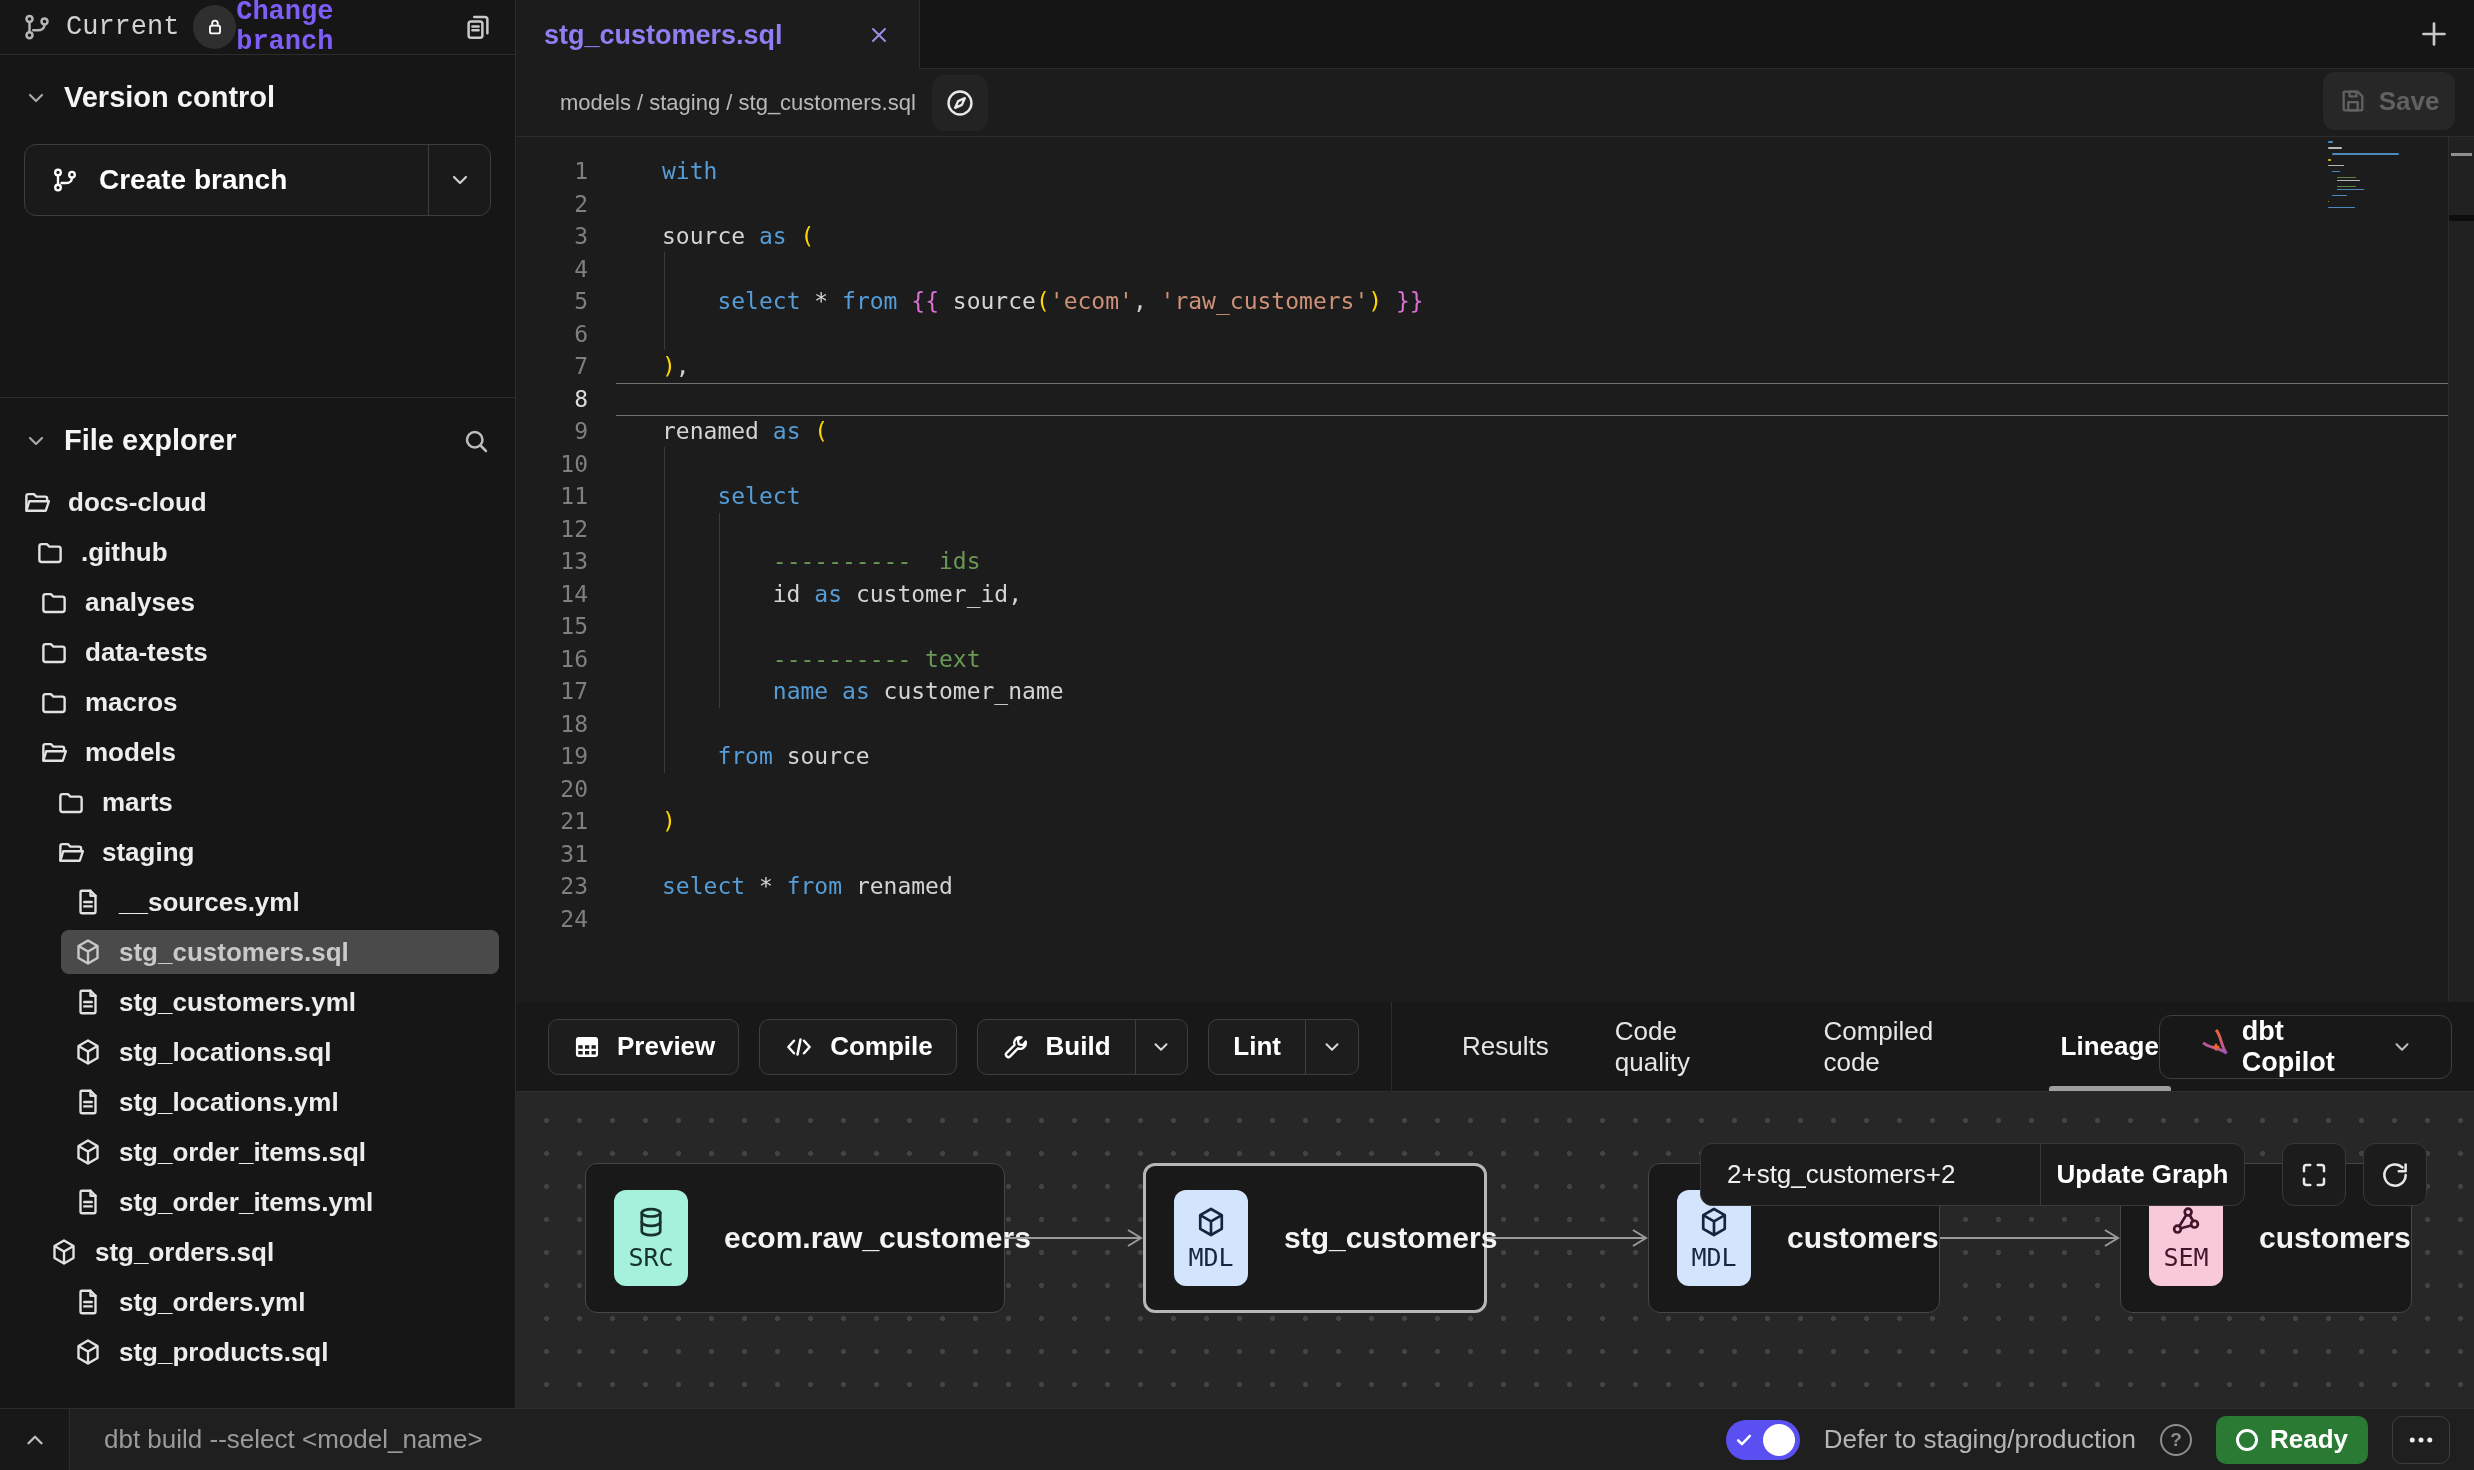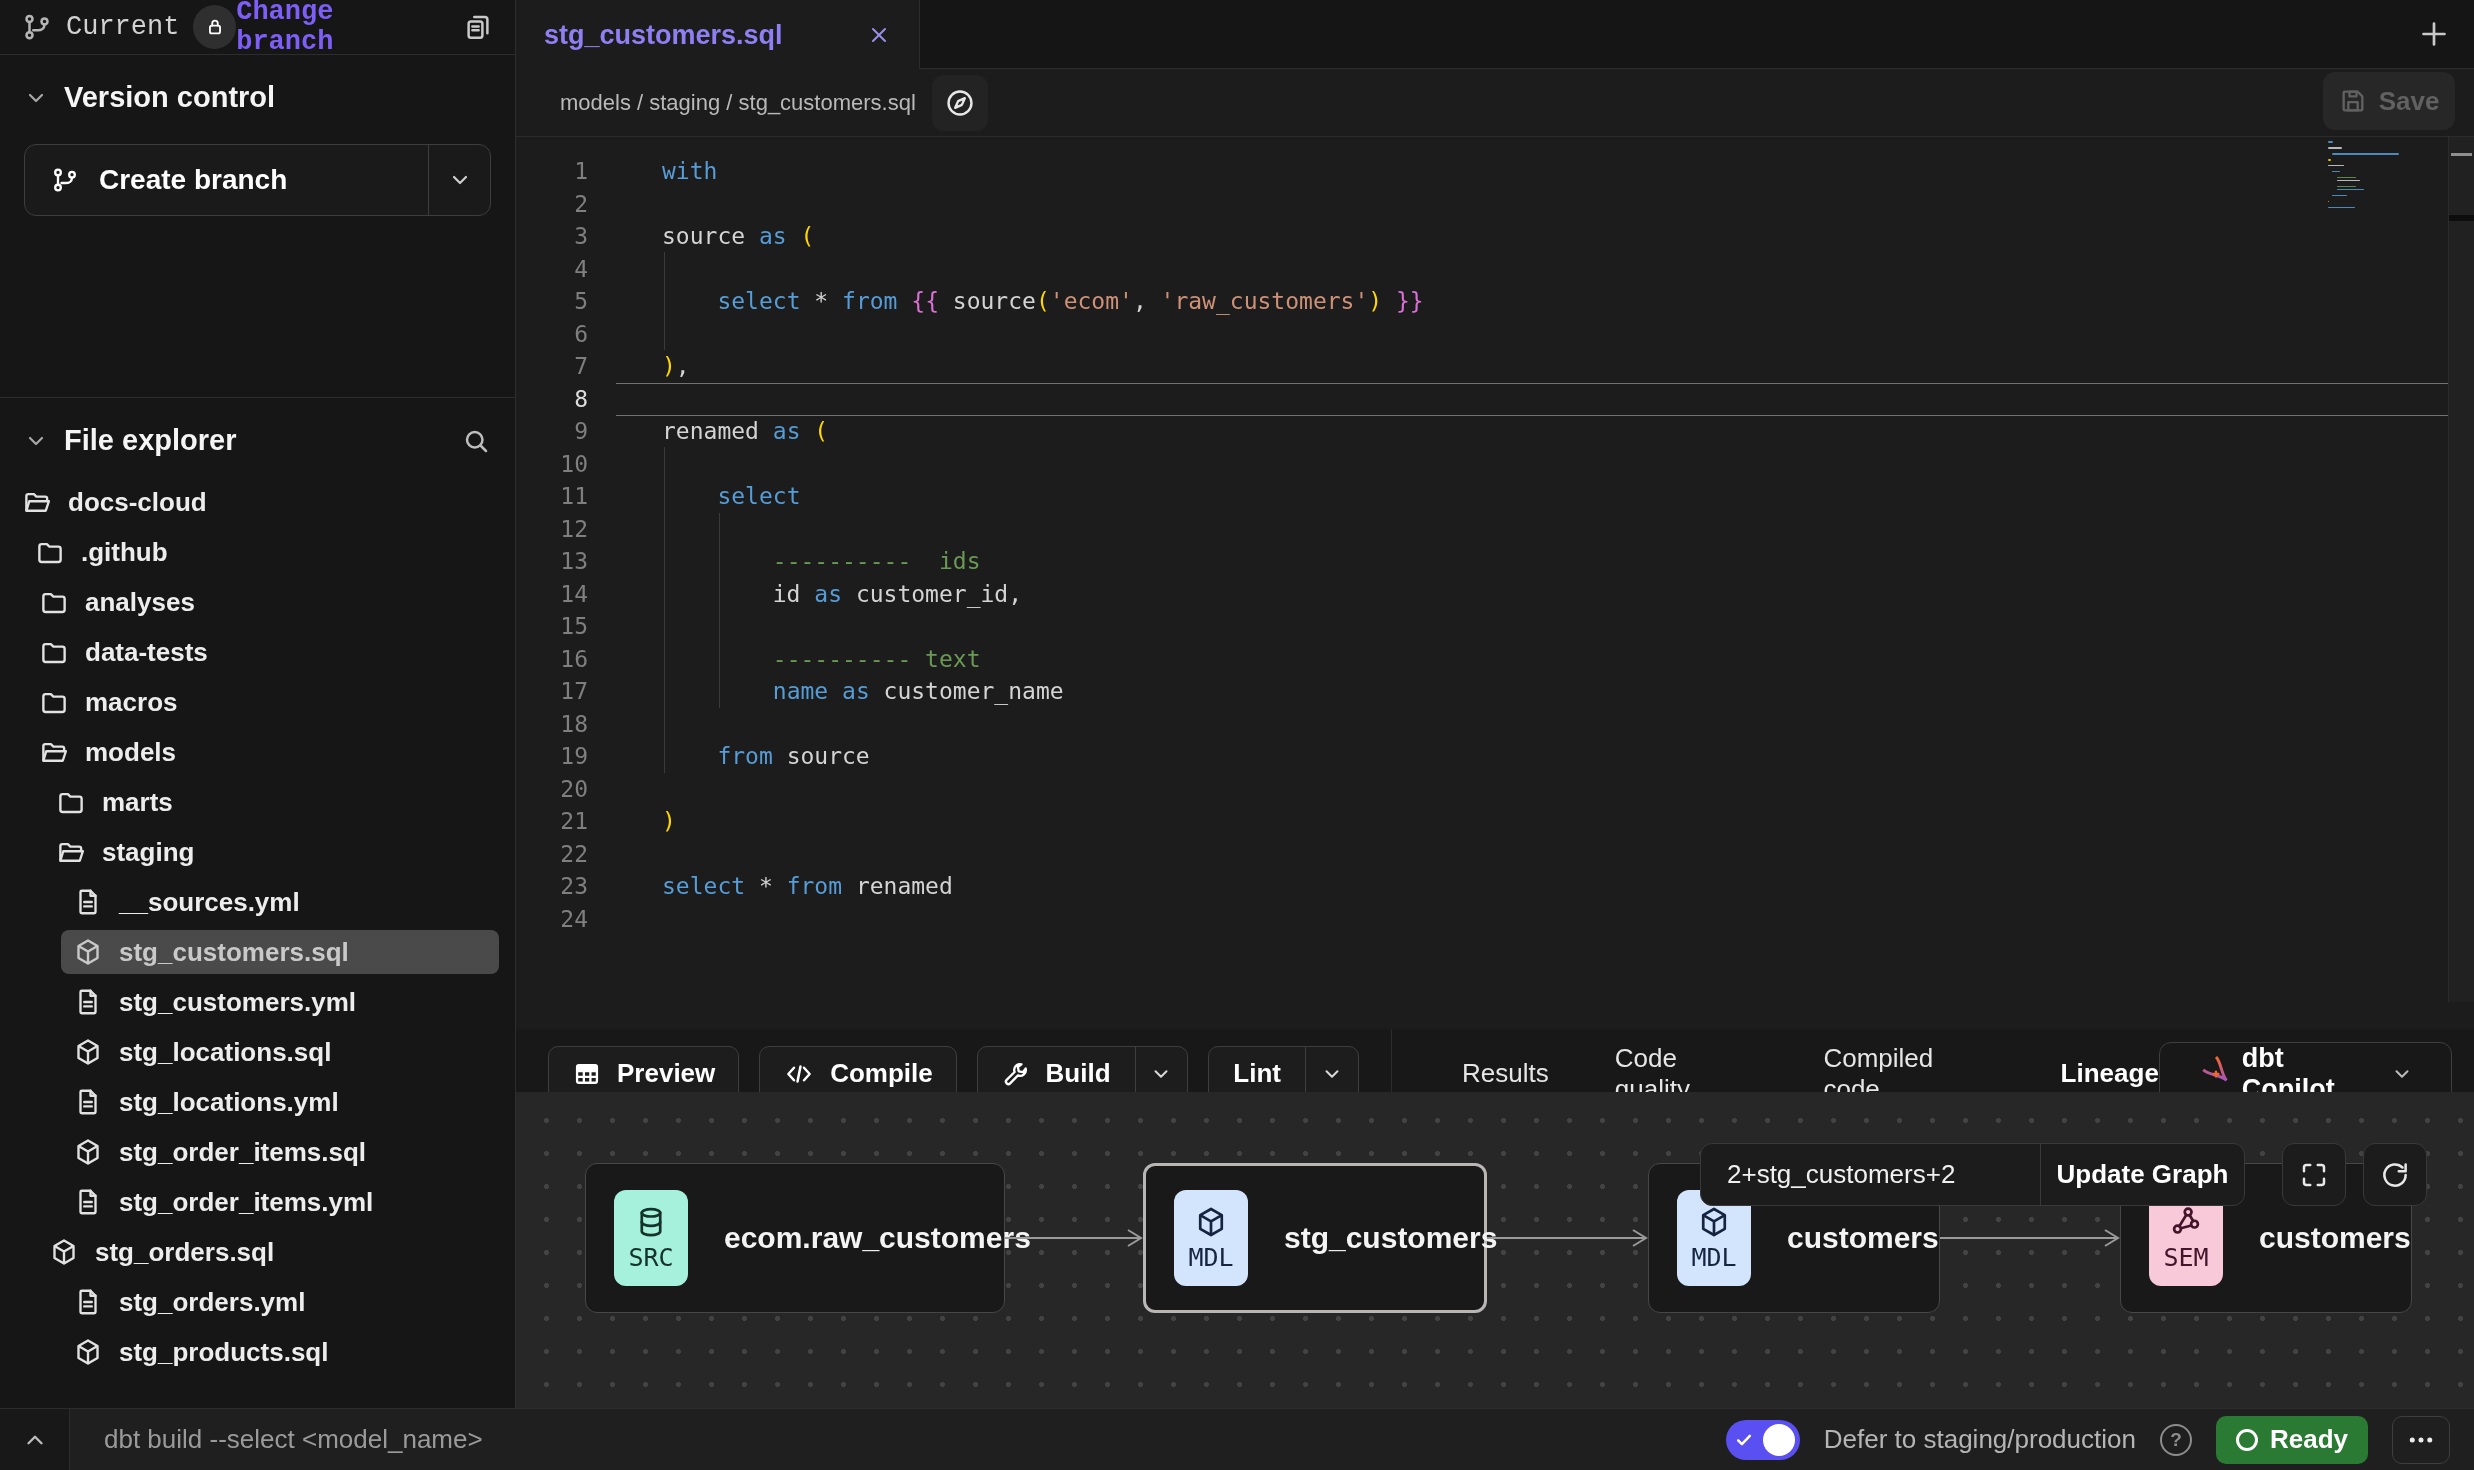--- a/index.html
+++ b/index.html
@@ -59,21 +59,21 @@
   .cur-line { position:absolute; left:100px; right:26px; top:245.5px; height:33.5px;
     border-top:1.5px solid rgba(255,255,255,.38); border-bottom:1.5px solid rgba(255,255,255,.38); }
   .indent-guide { position:absolute; width:1px; background:#3a3a3a; }
   .minimap { position:absolute; right:34px; top:4px; width:112px; }
   .minimap .mmline { height:1.6px; margin-bottom:1.4px; border-radius:1px; }
   .scrollcol { position:absolute; right:0; top:0; bottom:0; width:26px; background:#212121; border-left:1px solid #2b2b2b; }
   .scroll-mark { position:absolute; right:2px; top:16px; width:21px; height:3px; background:#8f8f8f; }
   .scroll-thumb { position:absolute; left:0; right:0; top:78px; height:6px; background:#0d0d0d; }
 
   
-  .toolbar { position:absolute; left:0; right:0; top:1029px; height:90px; background:#181818; border-bottom:1px solid #2c2c2c; display:flex; align-items:center; padding-left:32px; }
+  .toolbar { position:absolute; left:0; right:0; top:1002px; height:90px; background:#181818; border-bottom:1px solid #2c2c2c; display:flex; align-items:center; padding-left:32px; }
   .tb-btn { height:56px; border:1px solid #3e3e3e; border-radius:10px; background:#1d1d1d; display:flex; align-items:stretch; margin-right:20px; overflow:hidden; }
   .tb-main { display:flex; align-items:center; gap:16px; padding:0 24px; color:#fff; font-size:26px; font-weight:600; cursor:pointer; }
   .tb-caret { width:54px; border-left:1px solid #3e3e3e; display:flex; align-items:center; justify-content:center; color:#d8d8d8; cursor:pointer; }
   .tb-divider { width:1px; align-self:stretch; background:#2c2c2c; margin:0 0 0 12px; }
   .result-tabs { display:flex; align-items:center; height:100%; margin-left:70px; gap:66px; background:transparent; }
   .rtab { position:relative; height:100%; display:flex; align-items:center; font-size:26px; color:#e6e6e6; cursor:pointer; }
   .rtab.active { font-weight:600; color:#fff; }
   .rtab.active::after { content:""; position:absolute; left:-12px; right:-12px; bottom:0; height:5px; background:#9e9e9e; border-radius:3px 3px 0 0; }
   .copilot-btn { margin-left:auto; margin-right:22px; height:64px; border:1px solid #3e3e3e; border-radius:12px;
     display:flex; align-items:center; gap:8px; padding:0 38px; cursor:pointer; }
@@ -451,21 +451,21 @@
           <div class="code-line"><span class="line-num">12</span><span class="line-text"></span></div>
           <div class="code-line"><span class="line-num">13</span><span class="line-text"><span style="color: rgb(212, 212, 212);">        </span><span style="color: rgb(106, 153, 85);">----------  ids</span></span></div>
           <div class="code-line"><span class="line-num">14</span><span class="line-text"><span style="color: rgb(212, 212, 212);">        id </span><span style="color: rgb(86, 156, 214);">as</span><span style="color: rgb(212, 212, 212);"> customer_id,</span></span></div>
           <div class="code-line"><span class="line-num">15</span><span class="line-text"></span></div>
           <div class="code-line"><span class="line-num">16</span><span class="line-text"><span style="color: rgb(212, 212, 212);">        </span><span style="color: rgb(106, 153, 85);">---------- text</span></span></div>
           <div class="code-line"><span class="line-num">17</span><span class="line-text"><span style="color: rgb(212, 212, 212);">        </span><span style="color: rgb(86, 156, 214);">name</span><span style="color: rgb(212, 212, 212);"> </span><span style="color: rgb(86, 156, 214);">as</span><span style="color: rgb(212, 212, 212);"> customer_name</span></span></div>
           <div class="code-line"><span class="line-num">18</span><span class="line-text"></span></div>
           <div class="code-line"><span class="line-num">19</span><span class="line-text"><span style="color: rgb(212, 212, 212);">    </span><span style="color: rgb(86, 156, 214);">from</span><span style="color: rgb(212, 212, 212);"> source</span></span></div>
           <div class="code-line"><span class="line-num">20</span><span class="line-text"></span></div>
           <div class="code-line"><span class="line-num">21</span><span class="line-text"><span style="color: rgb(255, 215, 0);">)</span></span></div>
-          <div class="code-line"><span class="line-num">22</span><span class="line-text"></span></div>
+          <div class="code-line"><span class="line-num">31</span><span class="line-text"></span></div>
           <div class="code-line"><span class="line-num">23</span><span class="line-text"><span style="color: rgb(86, 156, 214);">select</span><span style="color: rgb(212, 212, 212);"> * </span><span style="color: rgb(86, 156, 214);">from</span><span style="color: rgb(212, 212, 212);"> renamed</span></span></div>
           <div class="code-line"><span class="line-num">24</span><span class="line-text"></span></div>
         </div>
       <div class="minimap" id="minimap">
           <div class="mmline" style="margin-left: 0px; width: 5.2px; background: rgb(86, 156, 214); opacity: 0.85;"></div>
           <div class="mmline"></div>
           <div class="mmline" style="margin-left: 0px; width: 14.3px; background: rgb(212, 212, 212); opacity: 0.85;"></div>
           <div class="mmline"></div>
           <div class="mmline" style="margin-left: 4.4px; width: 66.3px; background: rgb(86, 156, 214); opacity: 0.85;"></div>
           <div class="mmline"></div>

